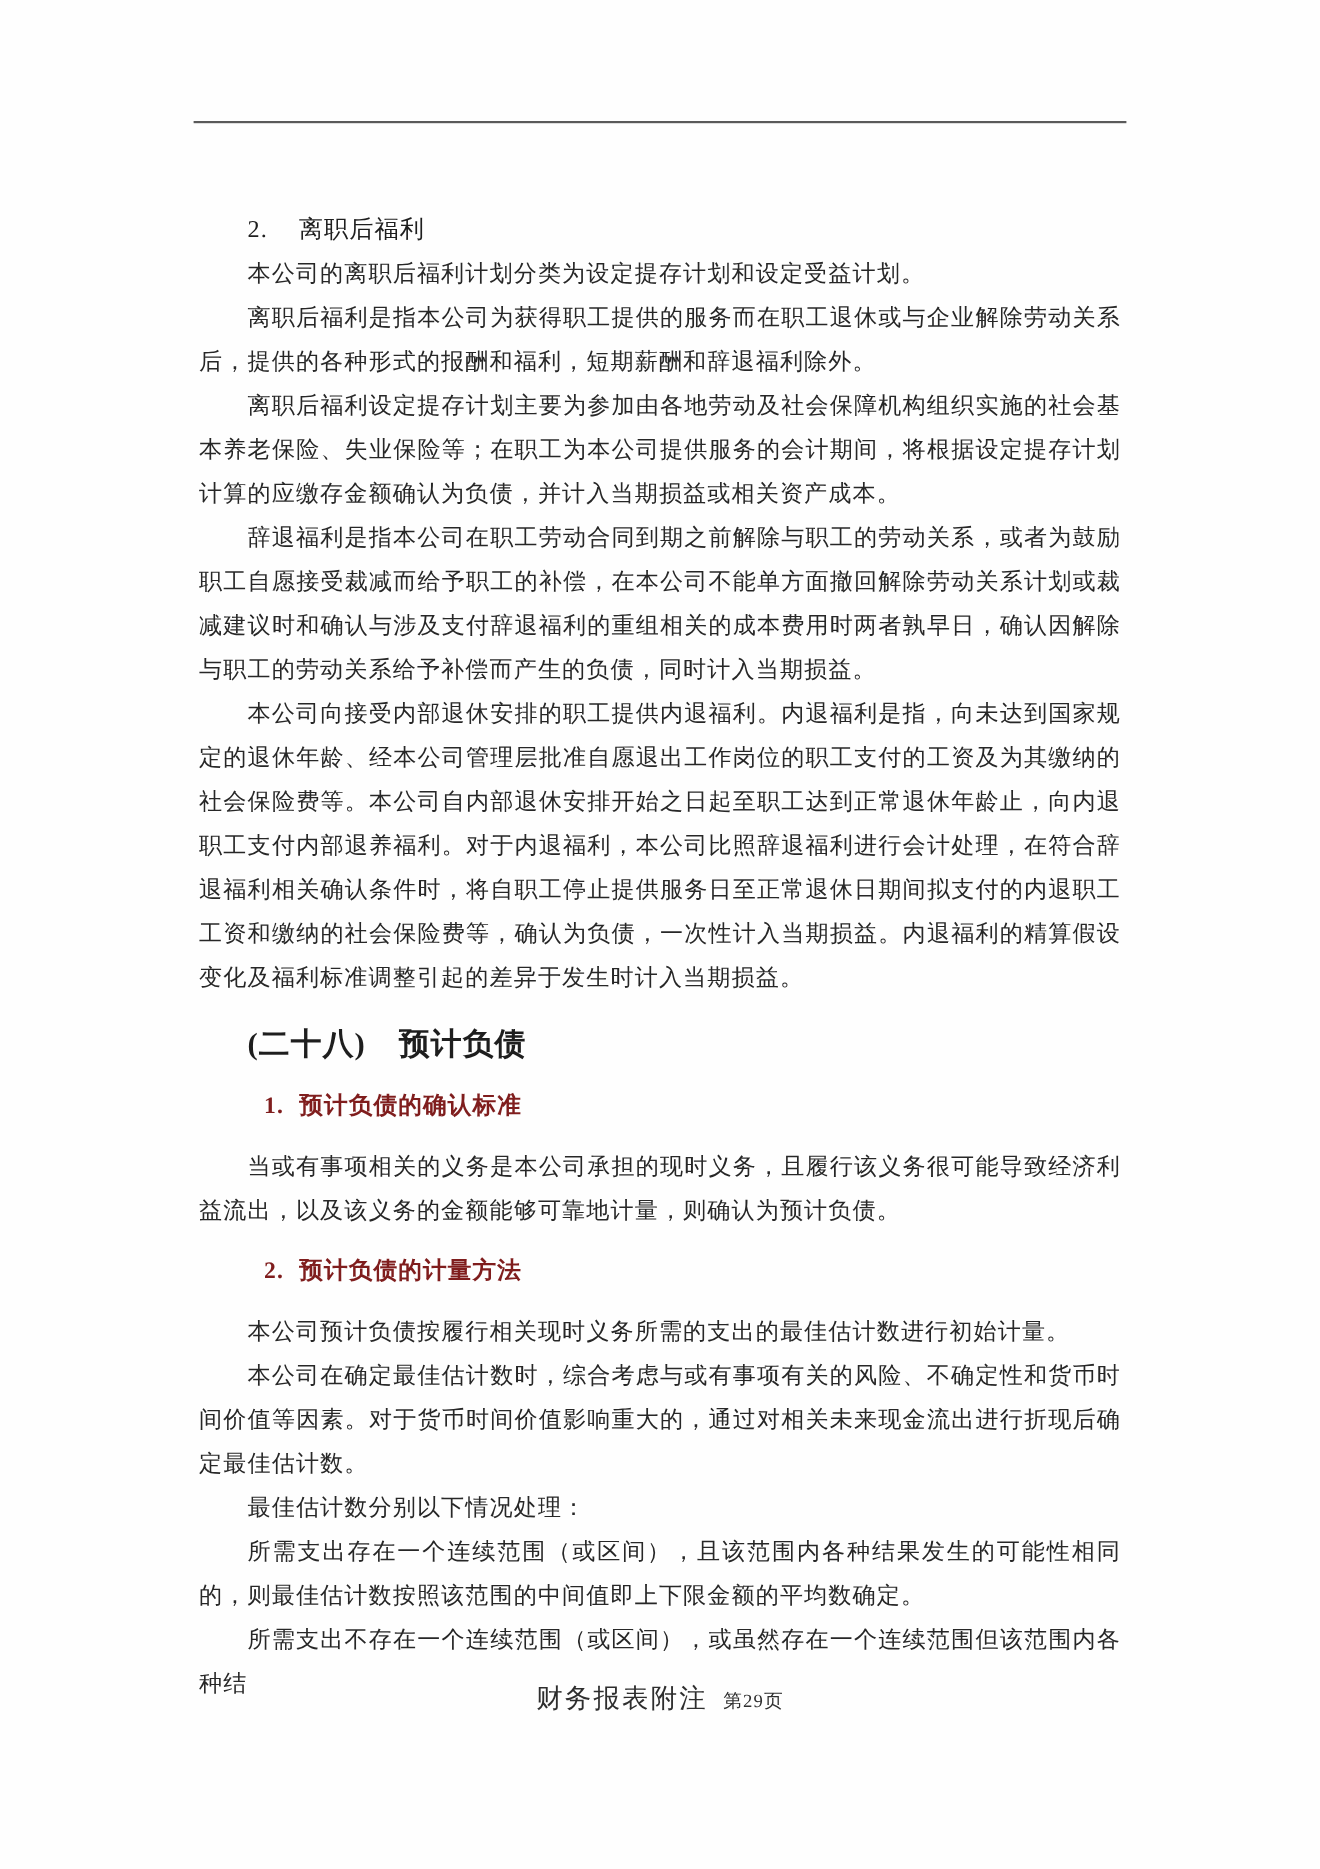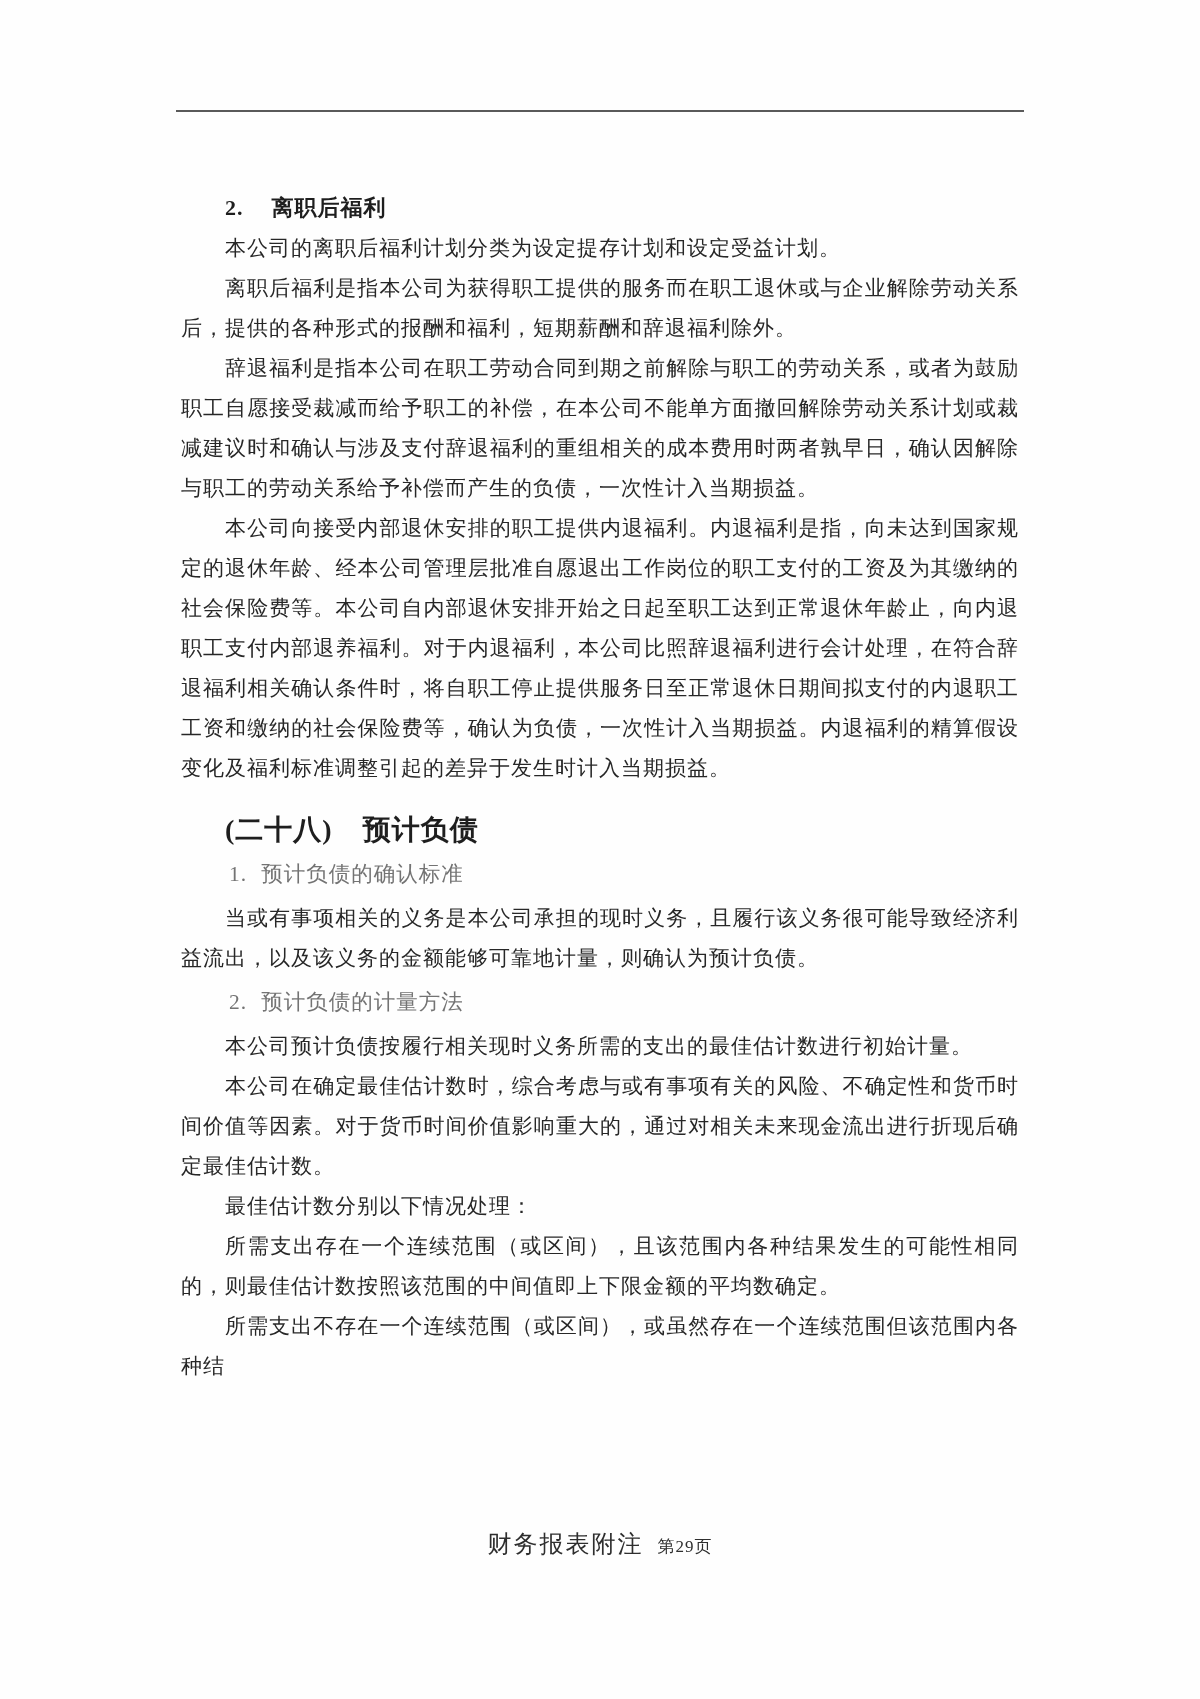--- a/index.html
+++ b/index.html
@@ -34,46 +34,46 @@
     letter-spacing: 1px;
     text-align: justify;
   }
   .content p.para {
     margin: 0;
     text-indent: 44px;
   }
   .h-main {
     margin: 0;
     padding-left: 44px;
-    font-weight: bold;
+    font-weight: normal;
     font-size: 22px;
     line-height: 40px;
     color: #1e1e1e;
   }
   .h-main .hnum {
     margin-right: 28px;
   }
   .h-chapter {
     margin: 22px 0 0 0;
     padding-left: 44px;
     font-weight: bold;
     font-size: 28px;
     line-height: 40px;
     color: #1e1e1e;
   }
   .h-chapter .hnum {
     margin-right: 30px;
   }
   .h-sub {
-    margin: 4px;
+    margin: 15px;
     padding-left: 44px;
-    font-weight: normal;
+    font-weight: bold;
     font-size: 21.5px;
     line-height: 40px;
-    color: #737373;
+    color: #7f1d1d;
   }
   .h-sub .hnum {
     margin-right: 14px;
   }
   .footer {
     position: absolute;
     left: 0;
     top: 1528px;
     width: 1200px;
     text-align: center;
@@ -96,23 +96,24 @@
 <div class="page">
 
   <div class="top-rule"></div>
 
   <div class="content">
 
     <p class="h-main"><span class="hnum">2.</span><span>离职后福利</span></p>
 
     <p class="para">本公司的离职后福利计划分类为设定提存计划和设定受益计划。</p>
     <p class="para">离职后福利是指本公司为获得职工提供的服务而在职工退休或与企业解除劳动关系后，提供的各种形式的报酬和福利，短期薪酬和辞退福利除外。</p>
+    <p class="para">离职后福利设定提存计划主要为参加由各地劳动及社会保障机构组织实施的社会基本养老保险、失业保险等；在职工为本公司提供服务的会计期间，将根据设定提存计划计算的应缴存金额确认为负债，并计入当期损益或相关资产成本。</p>
 
 
-    <p class="para">辞退福利是指本公司在职工劳动合同到期之前解除与职工的劳动关系，或者为鼓励职工自愿接受裁减而给予职工的补偿，在本公司不能单方面撤回解除劳动关系计划或裁减建议时和确认与涉及支付辞退福利的重组相关的成本费用时两者孰早日，确认因解除与职工的劳动关系给予补偿而产生的负债，一次性计入当期损益。</p>
+    <p class="para">辞退福利是指本公司在职工劳动合同到期之前解除与职工的劳动关系，或者为鼓励职工自愿接受裁减而给予职工的补偿，在本公司不能单方面撤回解除劳动关系计划或裁减建议时和确认与涉及支付辞退福利的重组相关的成本费用时两者孰早日，确认因解除与职工的劳动关系给予补偿而产生的负债，同时计入当期损益。</p>
     <p class="para">本公司向接受内部退休安排的职工提供内退福利。内退福利是指，向未达到国家规定的退休年龄、经本公司管理层批准自愿退出工作岗位的职工支付的工资及为其缴纳的社会保险费等。本公司自内部退休安排开始之日起至职工达到正常退休年龄止，向内退职工支付内部退养福利。对于内退福利，本公司比照辞退福利进行会计处理，在符合辞退福利相关确认条件时，将自职工停止提供服务日至正常退休日期间拟支付的内退职工工资和缴纳的社会保险费等，确认为负债，一次性计入当期损益。内退福利的精算假设变化及福利标准调整引起的差异于发生时计入当期损益。</p>
 
     <p class="h-chapter"><span class="hnum">(二十八)</span><span>预计负债</span></p>
 
     <p class="h-sub"><span class="hnum">1.</span><span>预计负债的确认标准</span></p>
 
     <p class="para">当或有事项相关的义务是本公司承担的现时义务，且履行该义务很可能导致经济利益流出，以及该义务的金额能够可靠地计量，则确认为预计负债。</p>
 
     <p class="h-sub"><span class="hnum">2.</span><span>预计负债的计量方法</span></p>
 

